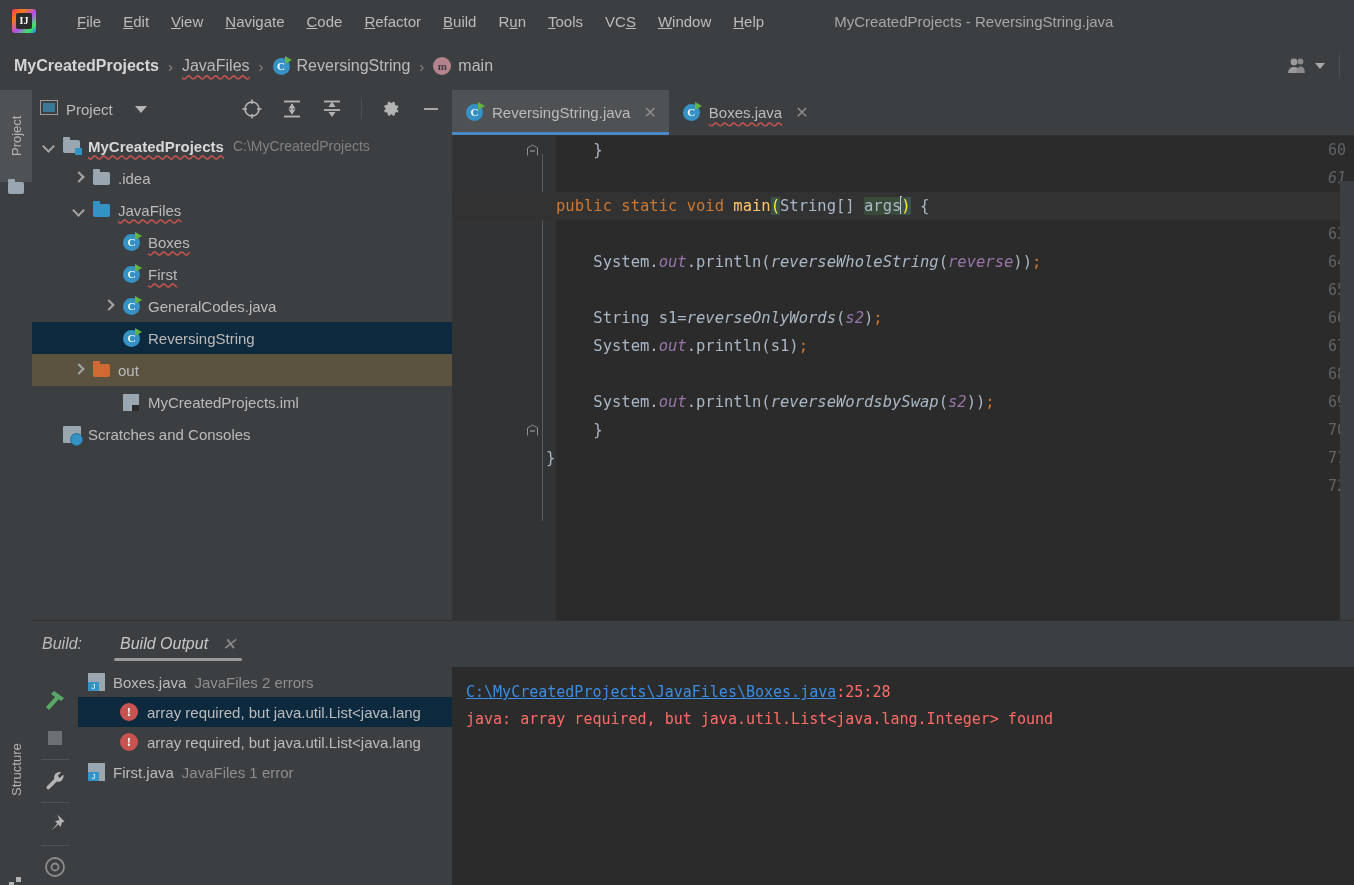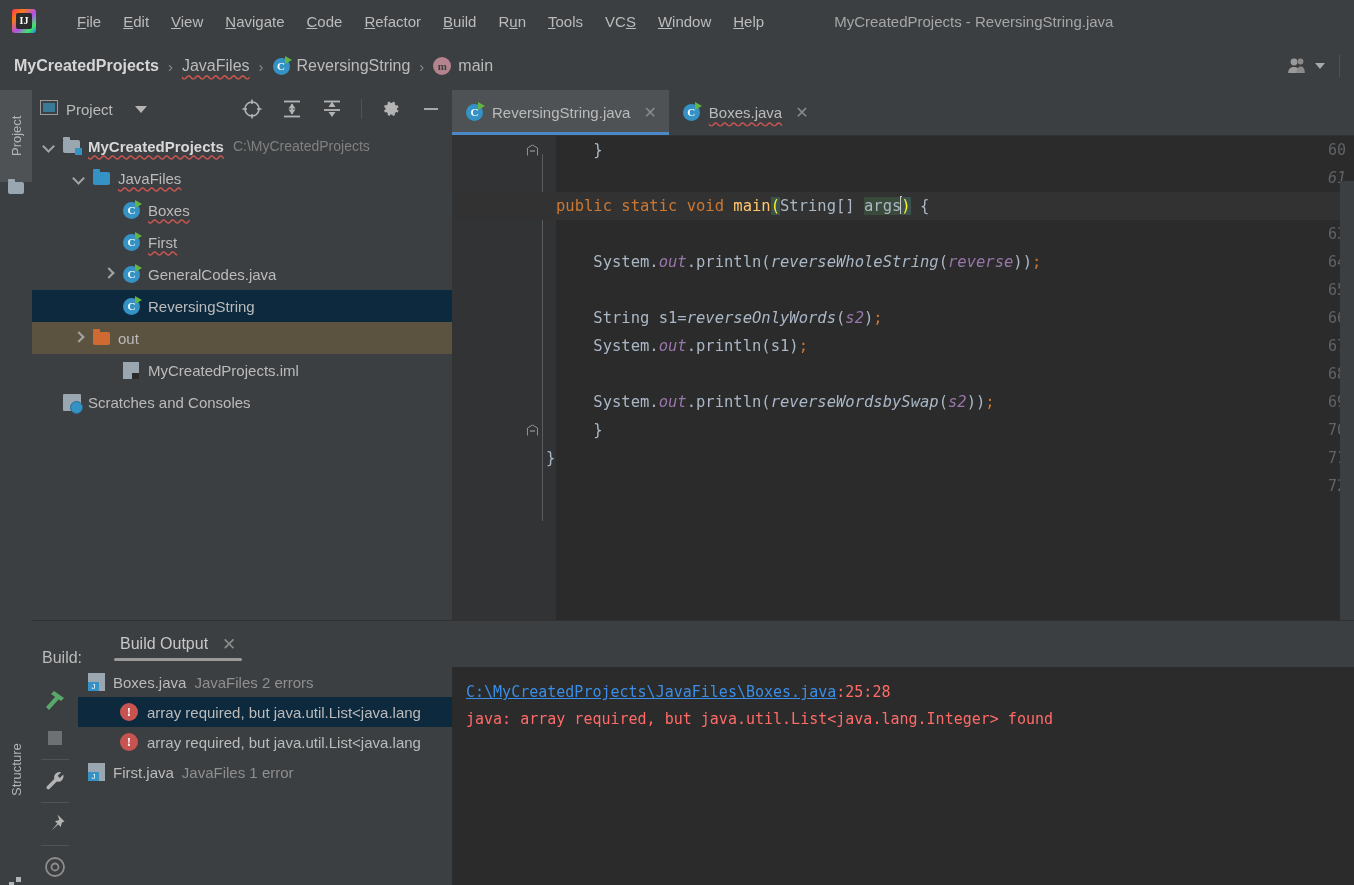--- a/index.html
+++ b/index.html
@@ -226,21 +226,21 @@
   }
   .editor-rightbar{
     position:absolute;right:0;top:45px;width:14px;bottom:0;background:#3c3f41;
   }
 
   
   .buildpanel{
     position:absolute;left:32px;top:620px;width:1322px;height:265px;background:#3c3f41;
     border-top:1px solid #323232;
   }
-  .build-head{height:46px;display:flex;align-items:flex-end;padding-left:10px;}
+  .build-head{height:46px;display:flex;align-items:center;padding-left:10px;font-style:italic;}
   .build-lbl{font-size:16px;color:#bbbbbb;}
   .build-tab{
     margin-left:32px;position:relative;display:flex;align-items:center;
     padding:0 6px;height:46px;
   }
   .build-tab .txt{font-size:16px;color:#c8c8c8;}
   .build-tab .xclose{margin-left:14px;color:#8b8b8b;font-size:17px;line-height:1;}
   .build-tab::after{
     content:"";position:absolute;left:0;right:0;bottom:6px;height:3px;background:#9a9a9a;border-radius:2px;
   }
@@ -409,20 +409,27 @@
           <span class="arrow d" style="margin-right: 7px;"></span>
           <span class="ic" style="display: flex; align-items: center;">
             <span class="folder">
               <span class="mod"></span>
             </span>
           </span>
           <span class="tname bold wavyred">MyCreatedProjects</span>
           <span class="tpath">C:\MyCreatedProjects</span>
         </div>
         <div class="trow" style="padding-left: 40px;">
+          <span class="arrow r" style="margin-right: 7px;"></span>
+          <span class="ic" style="display: flex; align-items: center;">
+            <span class="folder"></span>
+          </span>
+          <span class="tname">.idea</span>
+        </div>
+        <div class="trow" style="padding-left: 40px;">
           <span class="arrow d" style="margin-right: 7px;"></span>
           <span class="ic" style="display: flex; align-items: center;">
             <span class="folder blue"></span>
           </span>
           <span class="tname wavyred">JavaFiles</span>
         </div>
         <div class="trow" style="padding-left: 70px;">
           <span class="arrow" style="margin-right: 7px;"></span>
           <span class="ic" style="display: flex; align-items: center;">
             <span class="classic">C</span>

